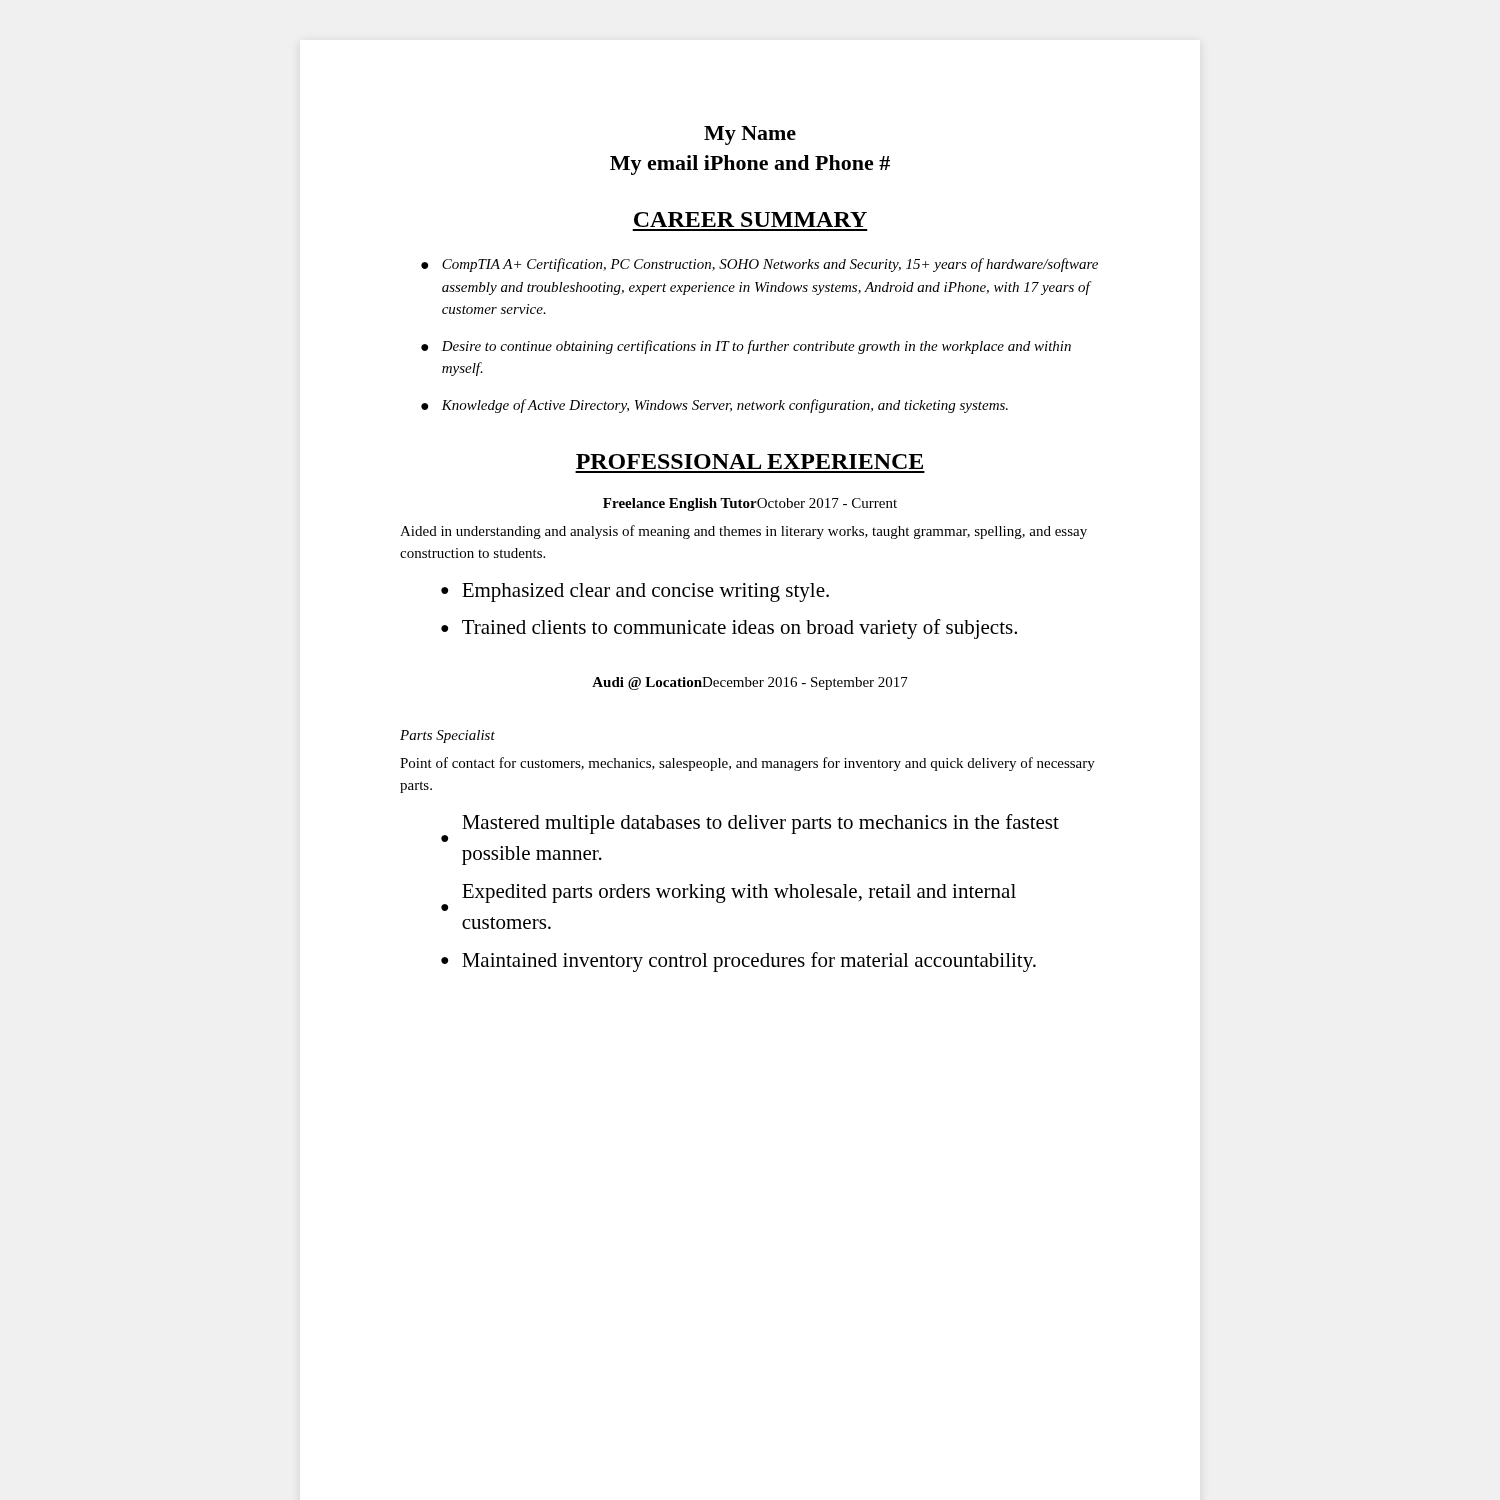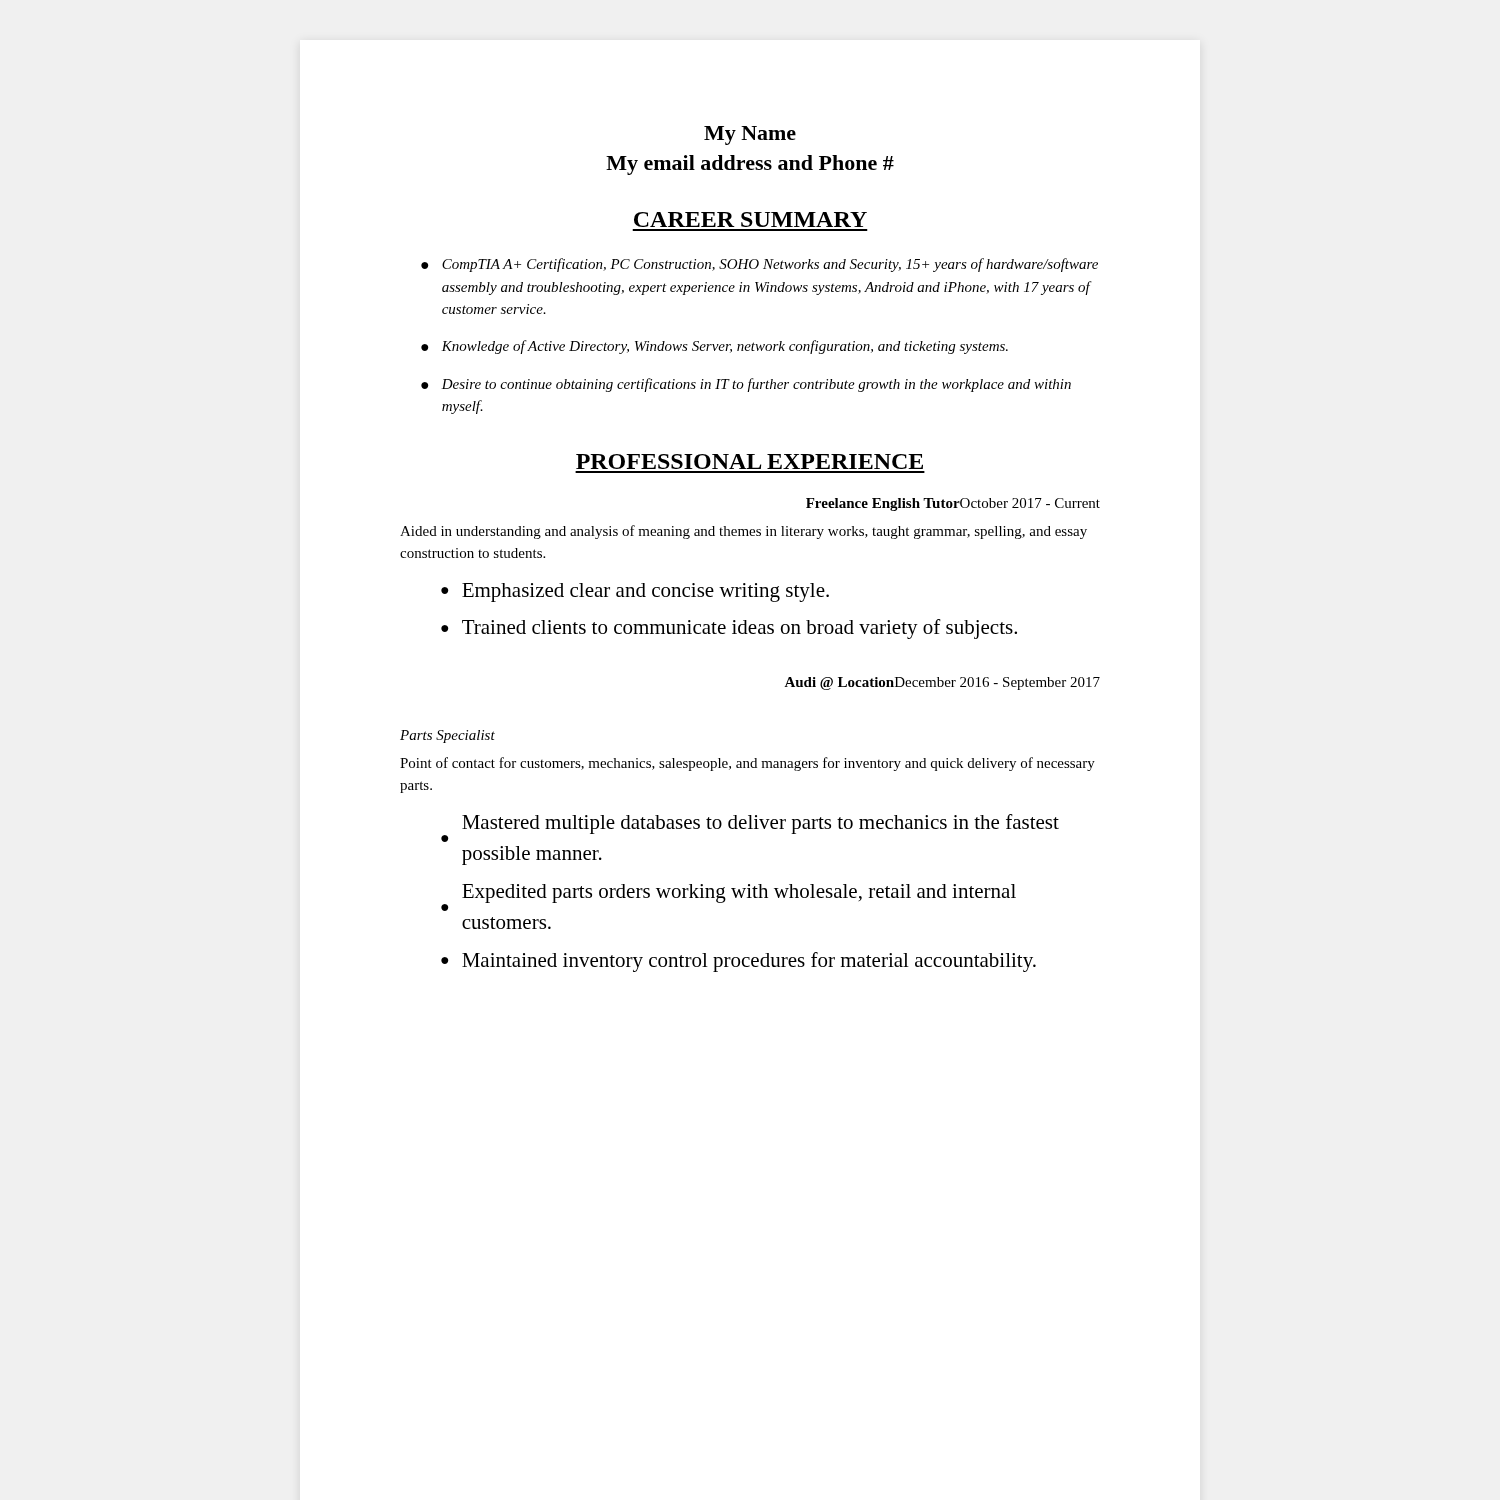--- a/index.html
+++ b/index.html
@@ -72,21 +72,21 @@
       flex-shrink: 0;
       font-size: 16px;
     }
 
     .job-entry {
       margin-bottom: 30px;
     }
 
     .job-header {
       display: flex;
-      justify-content: flex-end;
+      justify-content: center;
       align-items: baseline;
       margin-bottom: 2px;
     }
 
     .job-title {
       font-size: 15px;
       font-weight: bold;
     }
 
     .job-dates {
@@ -128,34 +128,34 @@
       font-size: 16px;
     }
   </style>
 </head>
 <body>
 
 <div class="resume-page">
 
   <div class="header">
     <div class="header-name">My Name</div>
-    <div class="header-contact">My email address and Phone #</div>
+    <div class="header-contact">My email iPhone and Phone #</div>
   </div>
 
   <div>
     <div class="section-title">CAREER SUMMARY</div>
     <ul class="career-summary-list">
       <li>
         <span>CompTIA A+ Certification, PC Construction, SOHO Networks and Security, 15+ years of hardware/software assembly and troubleshooting, expert experience in Windows systems, Android and iPhone, with 17 years of customer service.</span>
       </li>
       <li>
-        <span>Knowledge of Active Directory, Windows Server, network configuration, and ticketing systems.</span>
+        <span>Desire to continue obtaining certifications in IT to further contribute growth in the workplace and within myself.</span>
       </li>
       <li>
-        <span>Desire to continue obtaining certifications in IT to further contribute growth in the workplace and within myself.</span>
+        <span>Knowledge of Active Directory, Windows Server, network configuration, and ticketing systems.</span>
       </li>
     </ul>
   </div>
 
   <div>
     <div class="section-title">PROFESSIONAL EXPERIENCE</div>
 
     <div class="job-entry">
       <div class="job-header">
         <span class="job-title">Freelance English Tutor</span>

